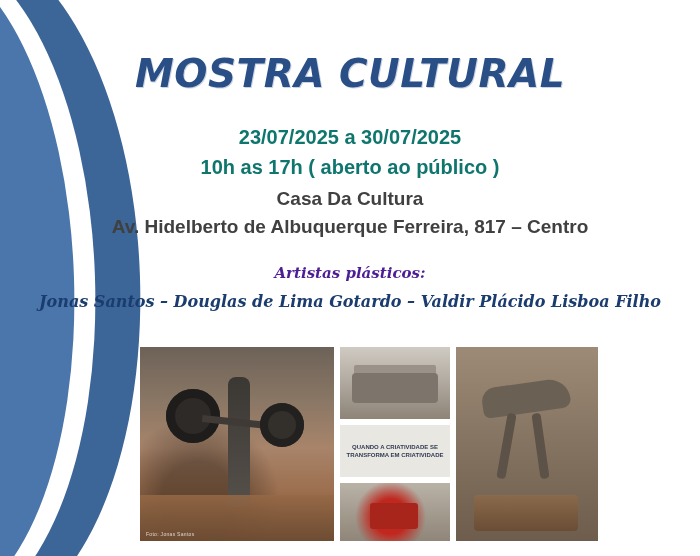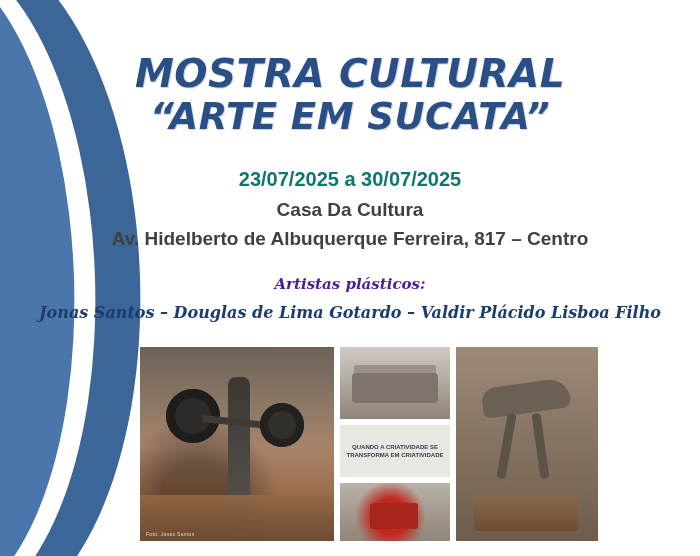--- a/index.html
+++ b/index.html
@@ -271,25 +271,25 @@
 
 <div id="poster">
 
   <div class="band-outer"></div>
   <div class="band-inner"></div>
   <div class="band-stripe"></div>
 
   <div class="content">
     <h1 class="title">
       <span>MOSTRA CULTURAL</span>
-      <span class="line2">“ARTE EM SUCATA”</span>
     </h1>
 
     <div class="dates">
       <div>23/07/2025 a 30/07/2025</div>
+      <div>10h as 17h ( aberto ao público )</div>
     </div>
 
     <div class="venue">
       <div>Casa Da Cultura</div>
       <div>Av. Hidelberto de Albuquerque Ferreira, 817 – Centro</div>
     </div>
 
     <div class="artists-label">Artistas plásticos:</div>
     <div class="artists-names">Jonas Santos – Douglas de Lima Gotardo – Valdir Plácido Lisboa Filho</div>
   </div>

